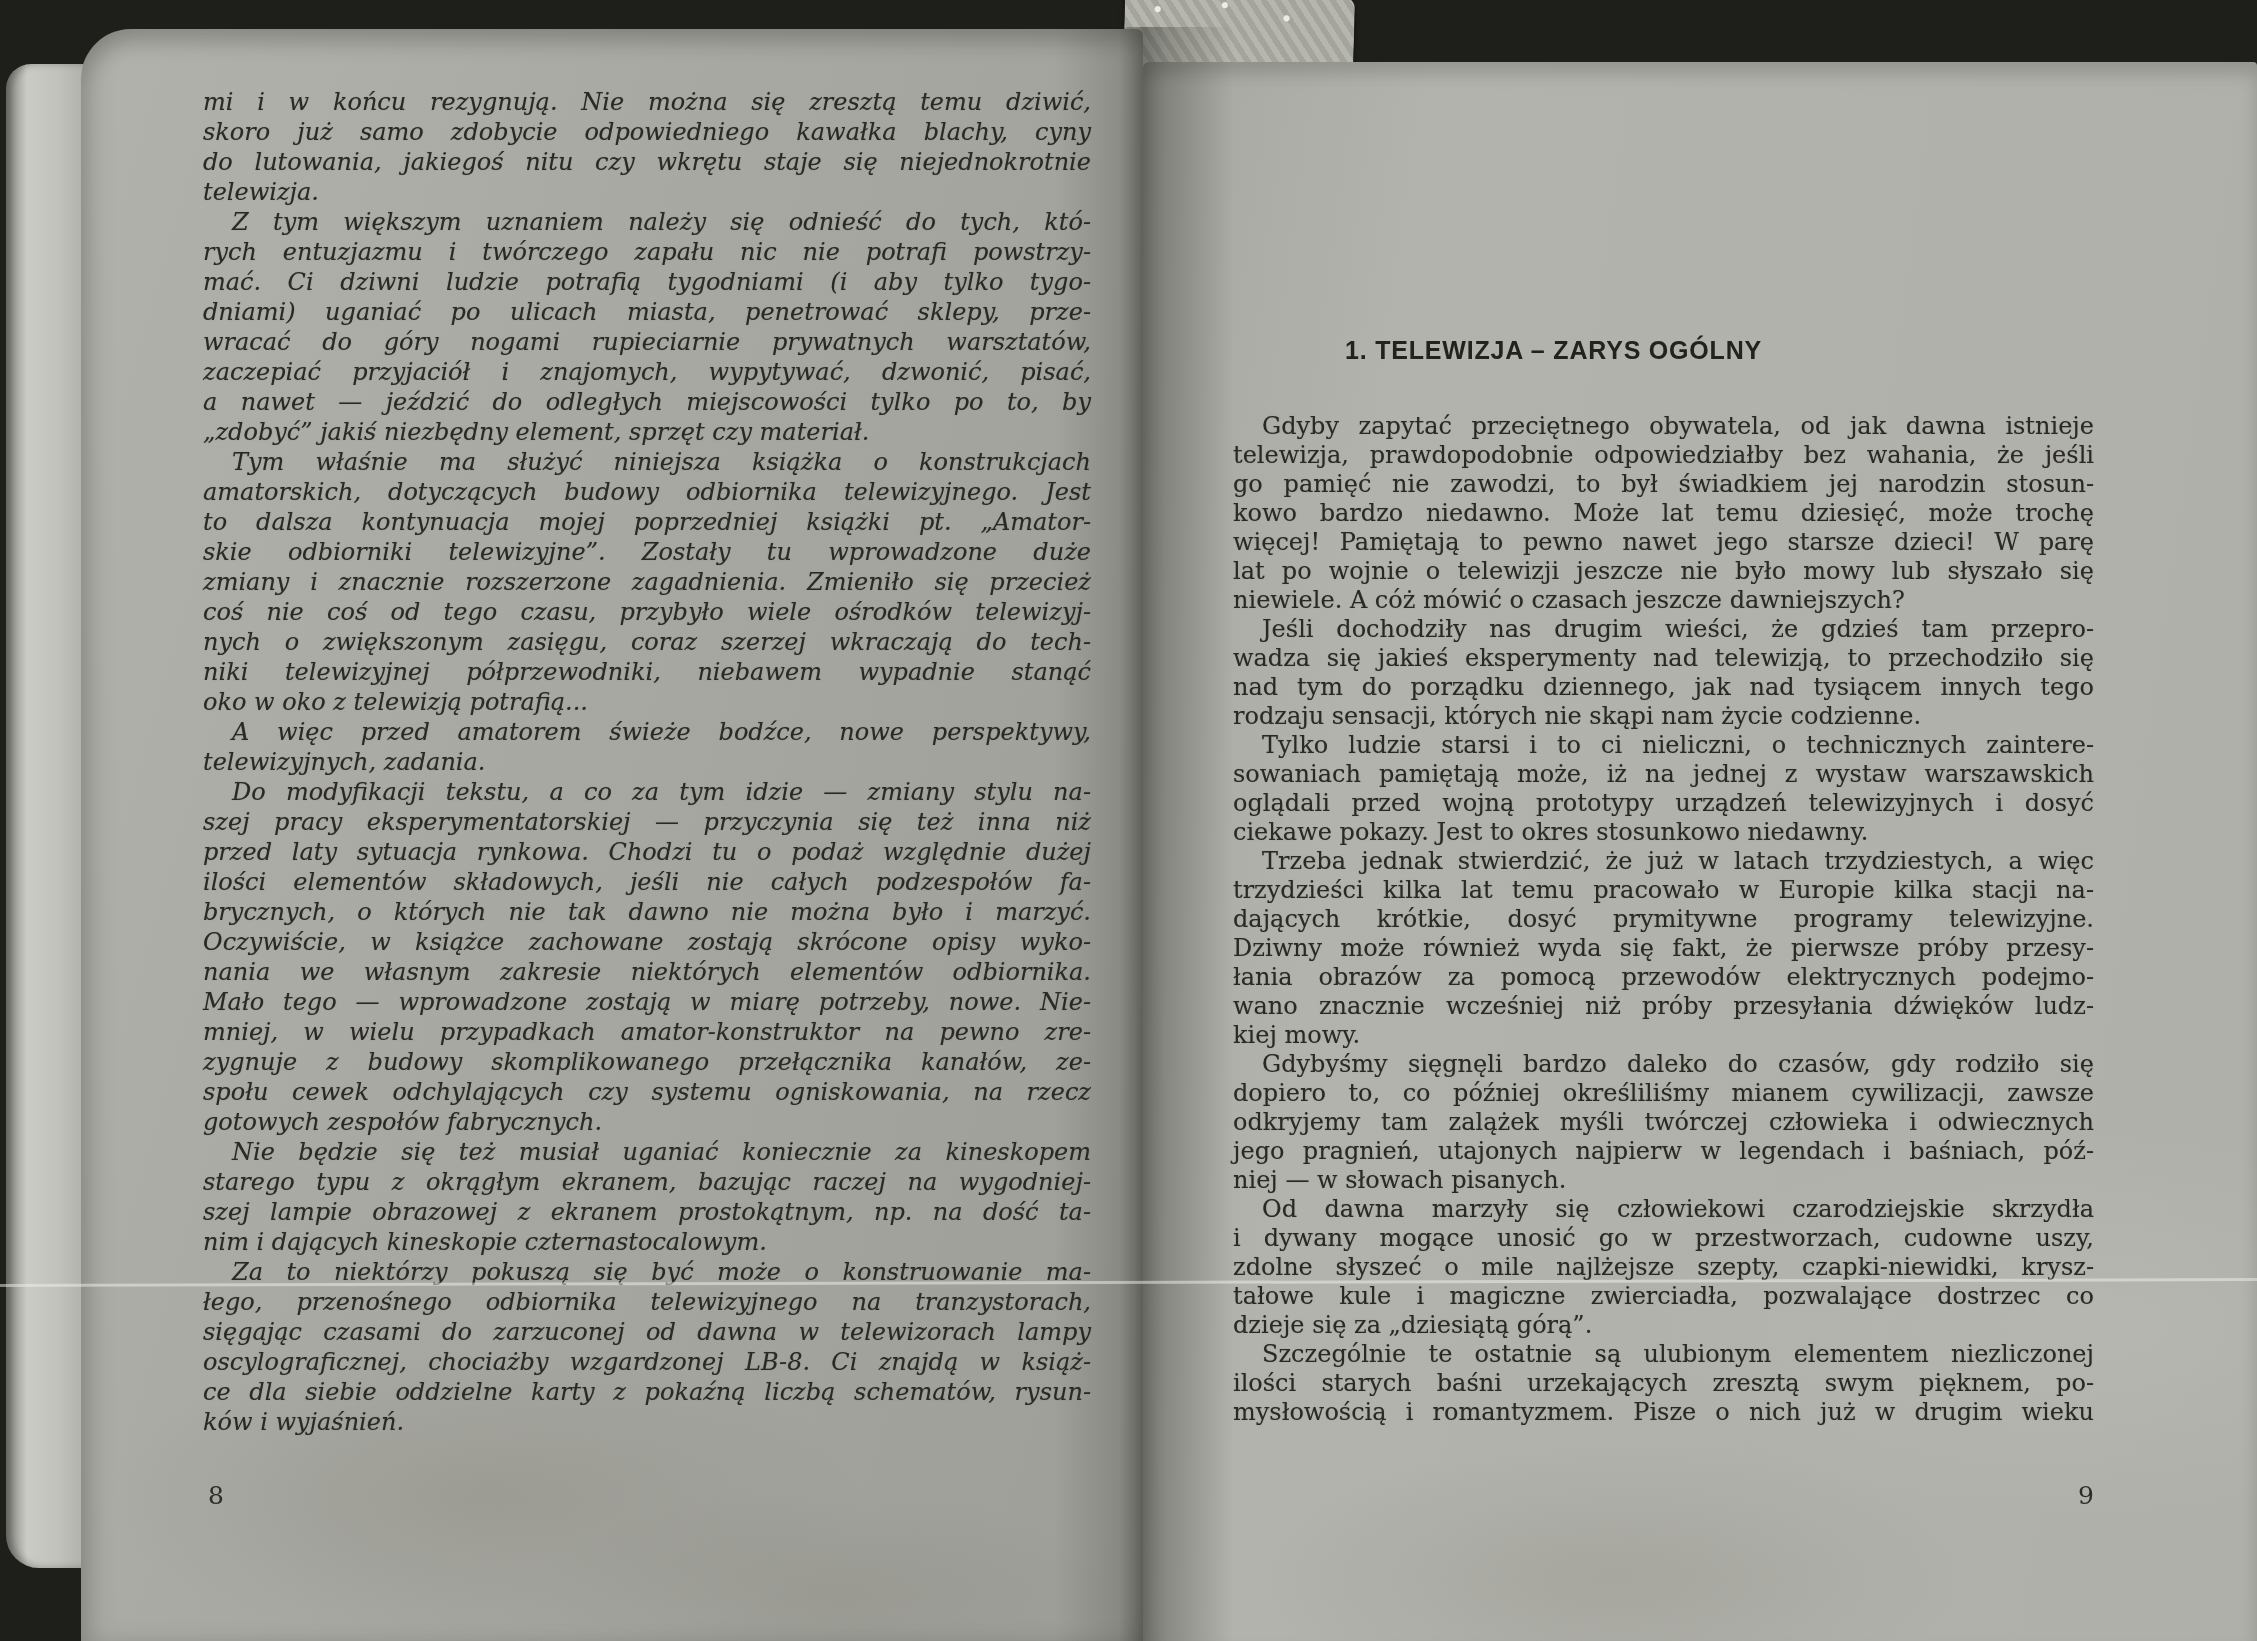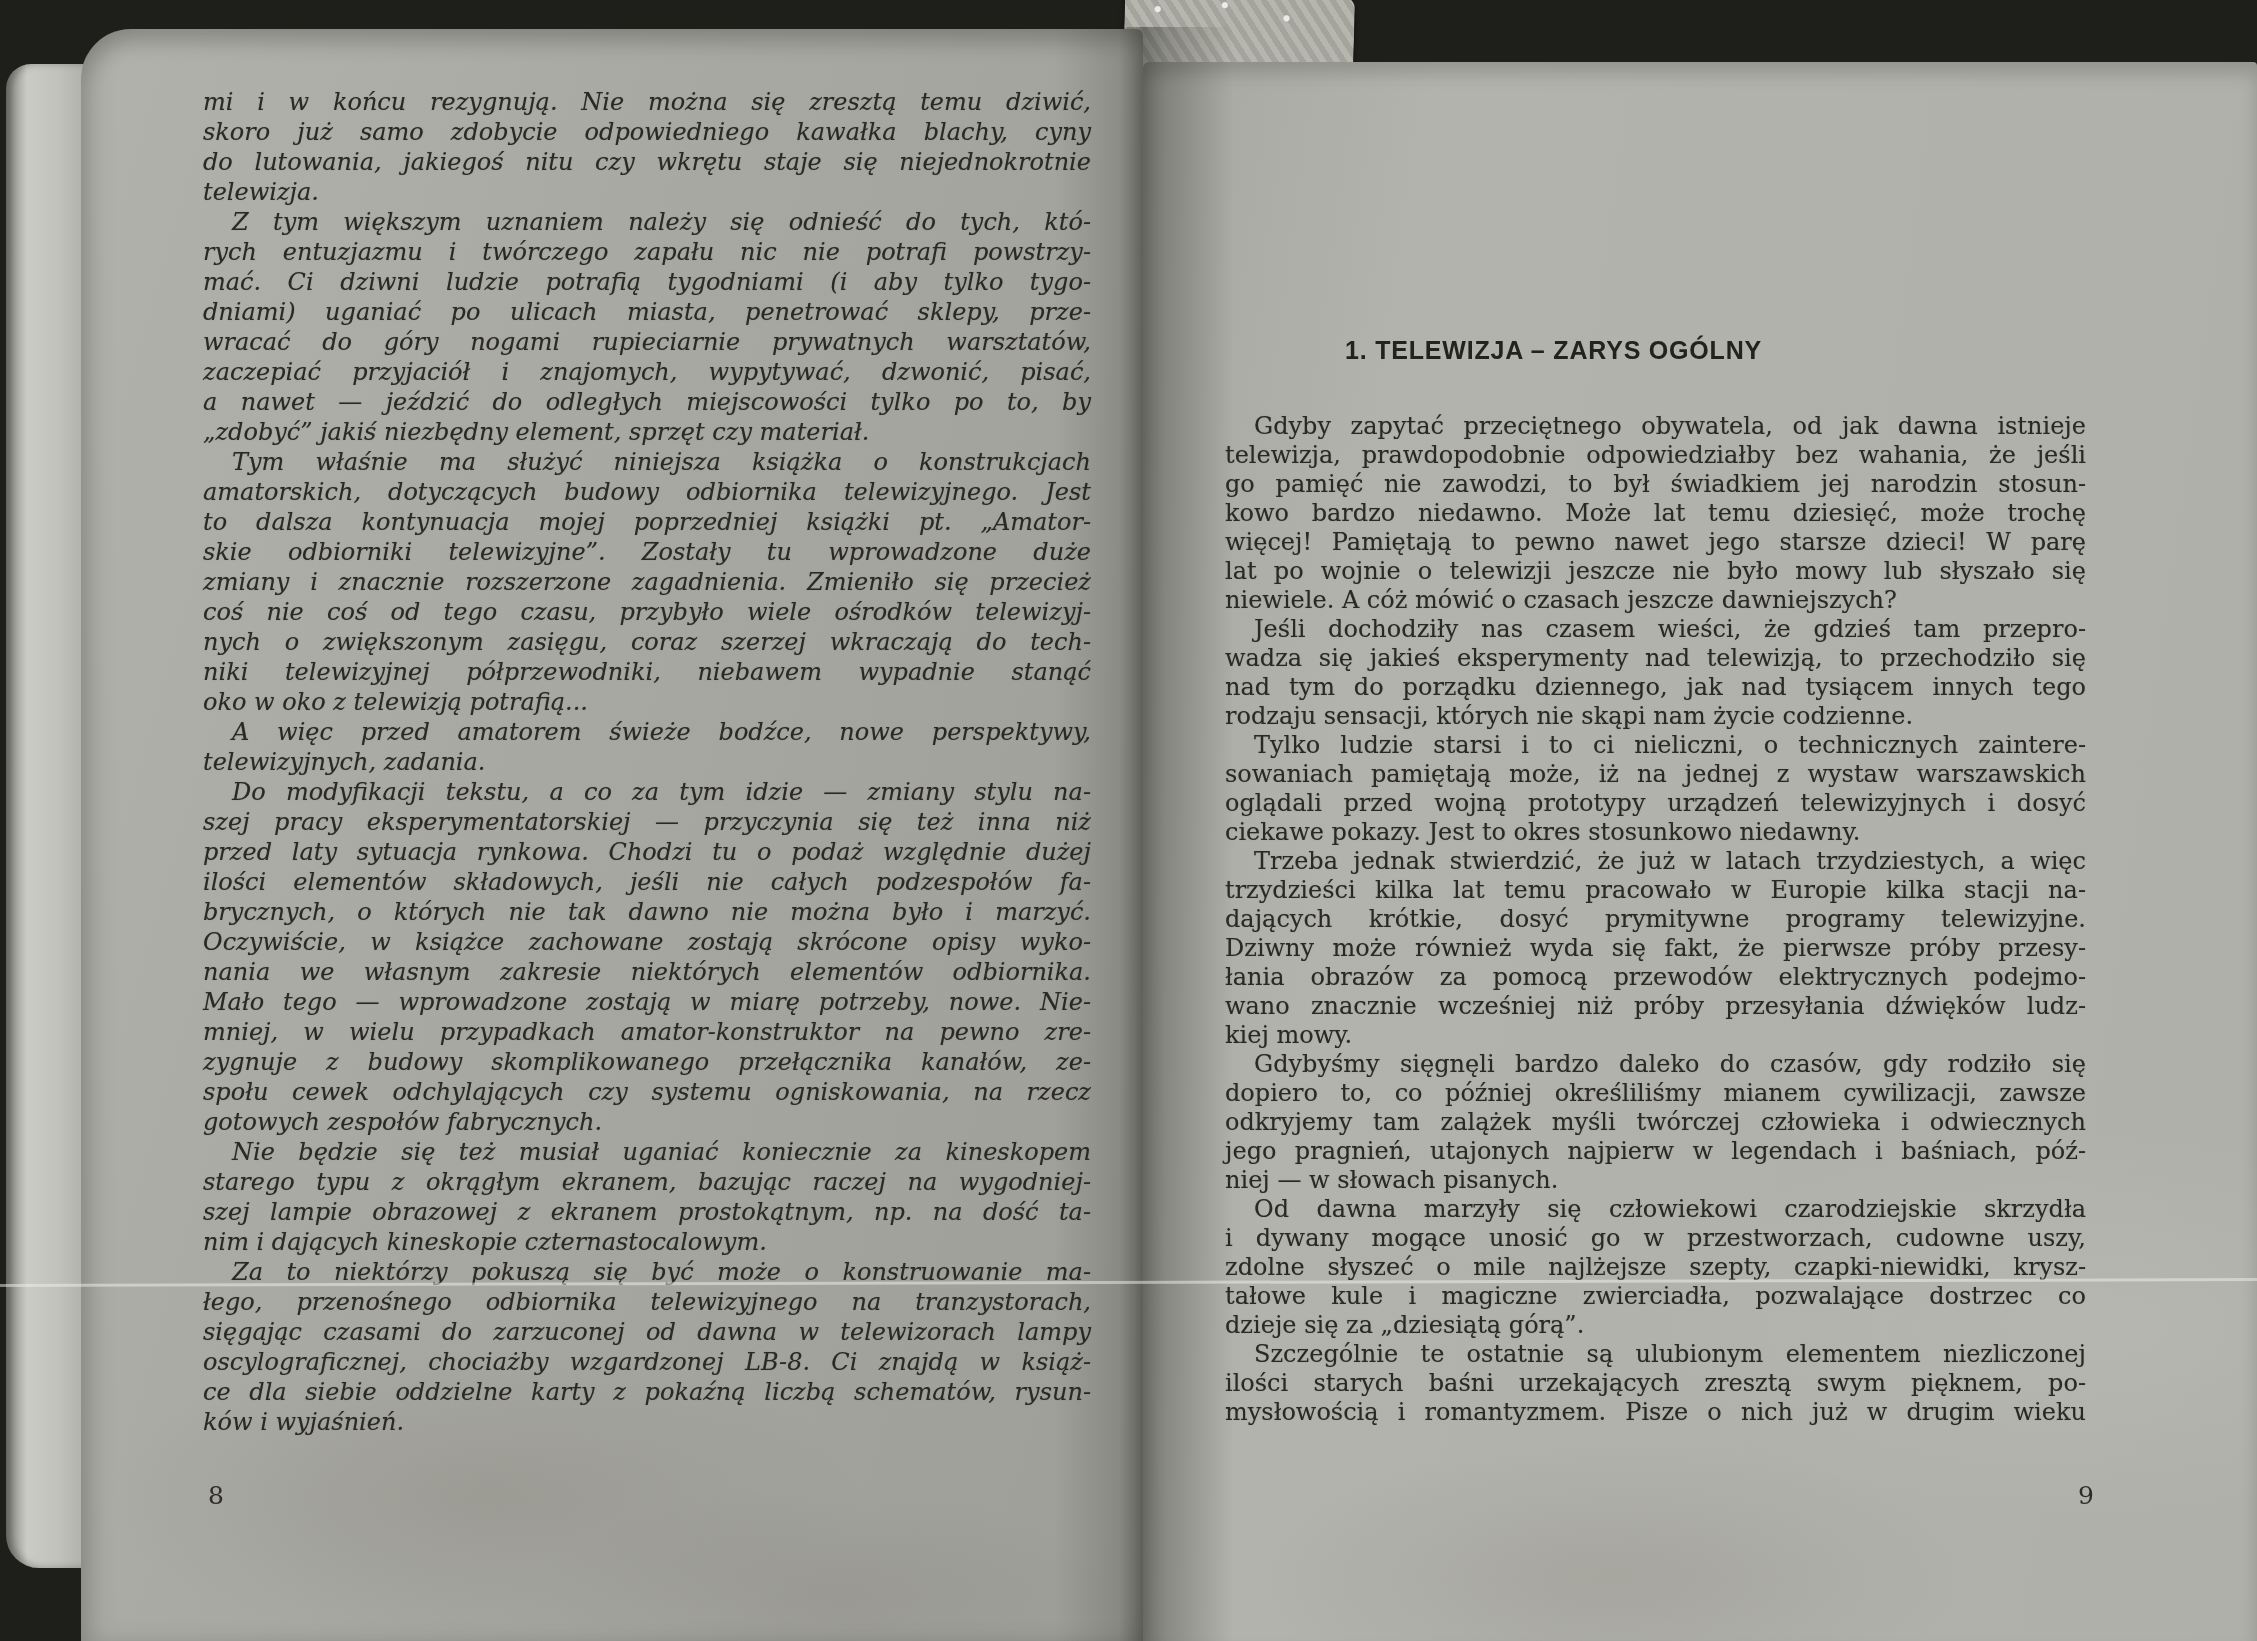--- a/index.html
+++ b/index.html
@@ -59,21 +59,21 @@
     transform:rotate(-.15deg);
     pointer-events:none;
   }
   .text-block{position:absolute;color:var(--ink,#2a2a23);}
   .text-left{
     left:122px;top:58px;width:888px;
     font-style:italic;font-size:24px;line-height:30px;
     text-shadow:0 0 1px rgba(40,40,32,.35);
   }
   .text-right{
-    left:82px;top:350px;width:861px;
+    left:90px;top:350px;width:861px;
     font-size:24px;line-height:29px;
     text-shadow:0 0 1px rgba(40,40,32,.3);
   }
   .para{margin:0;}
   .line{text-align:justify;text-align-last:justify;}
   .line.last{text-align-last:left;}
   .para.indent .line.first{text-indent:29px;}
   .heading{
     position:absolute;left:77px;top:274px;width:861px;
     transform:translateX(-97px);
@@ -165,21 +165,21 @@
         <div class="para indent">
           <div class="line first">Gdyby zapytać przeciętnego obywatela, od jak dawna istnieje</div>
           <div class="line">telewizja, prawdopodobnie odpowiedziałby bez wahania, że jeśli</div>
           <div class="line">go pamięć nie zawodzi, to był świadkiem jej narodzin stosun-</div>
           <div class="line">kowo bardzo niedawno. Może lat temu dziesięć, może trochę</div>
           <div class="line">więcej! Pamiętają to pewno nawet jego starsze dzieci! W parę</div>
           <div class="line">lat po wojnie o telewizji jeszcze nie było mowy lub słyszało się</div>
           <div class="line last">niewiele. A cóż mówić o czasach jeszcze dawniejszych?</div>
         </div>
         <div class="para indent">
-          <div class="line first">Jeśli dochodziły nas czasem wieści, że gdzieś tam przepro-</div>
+          <div class="line first">Jeśli dochodziły nas drugim wieści, że gdzieś tam przepro-</div>
           <div class="line">wadza się jakieś eksperymenty nad telewizją, to przechodziło się</div>
           <div class="line">nad tym do porządku dziennego, jak nad tysiącem innych tego</div>
           <div class="line last">rodzaju sensacji, których nie skąpi nam życie codzienne.</div>
         </div>
         <div class="para indent">
           <div class="line first">Tylko ludzie starsi i to ci nieliczni, o technicznych zaintere-</div>
           <div class="line">sowaniach pamiętają może, iż na jednej z wystaw warszawskich</div>
           <div class="line">oglądali przed wojną prototypy urządzeń telewizyjnych i dosyć</div>
           <div class="line last">ciekawe pokazy. Jest to okres stosunkowo niedawny.</div>
         </div>

